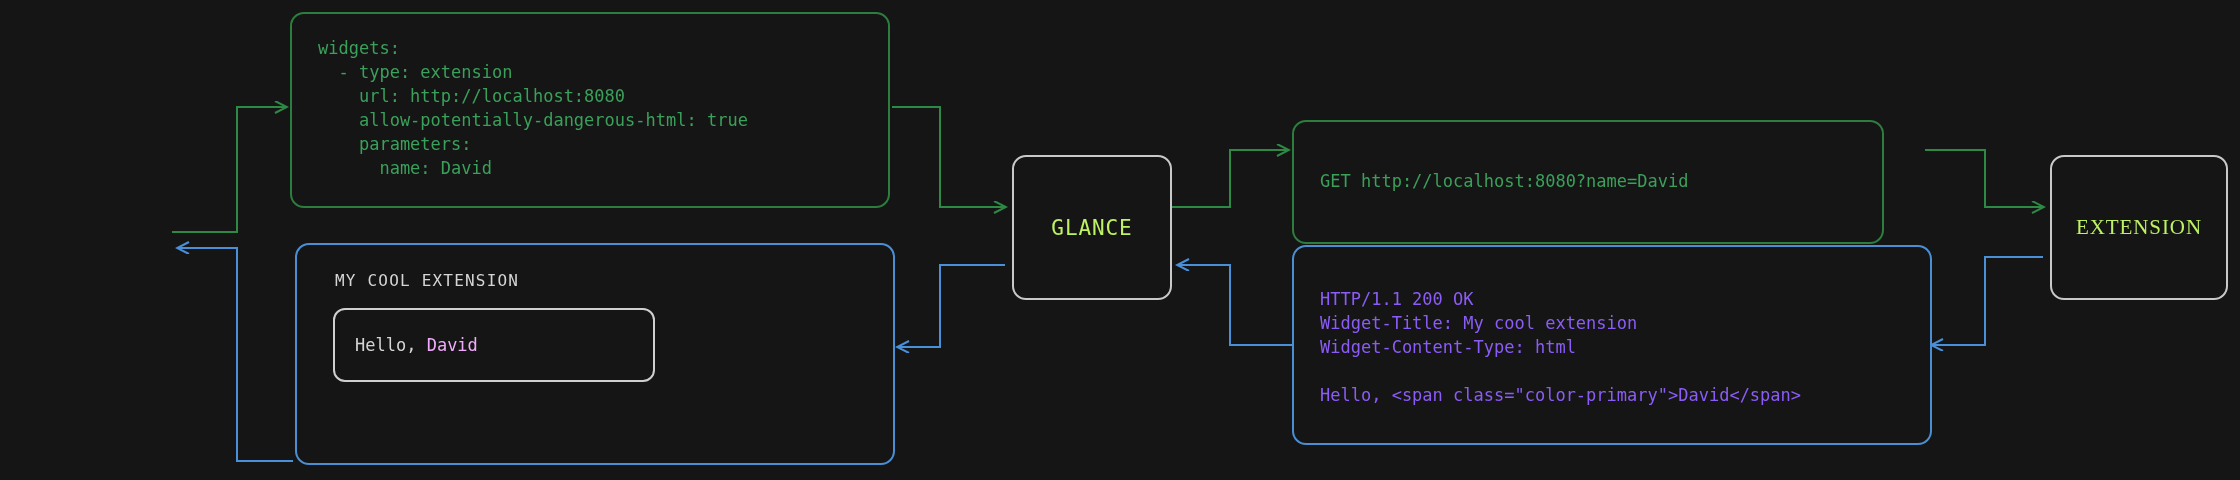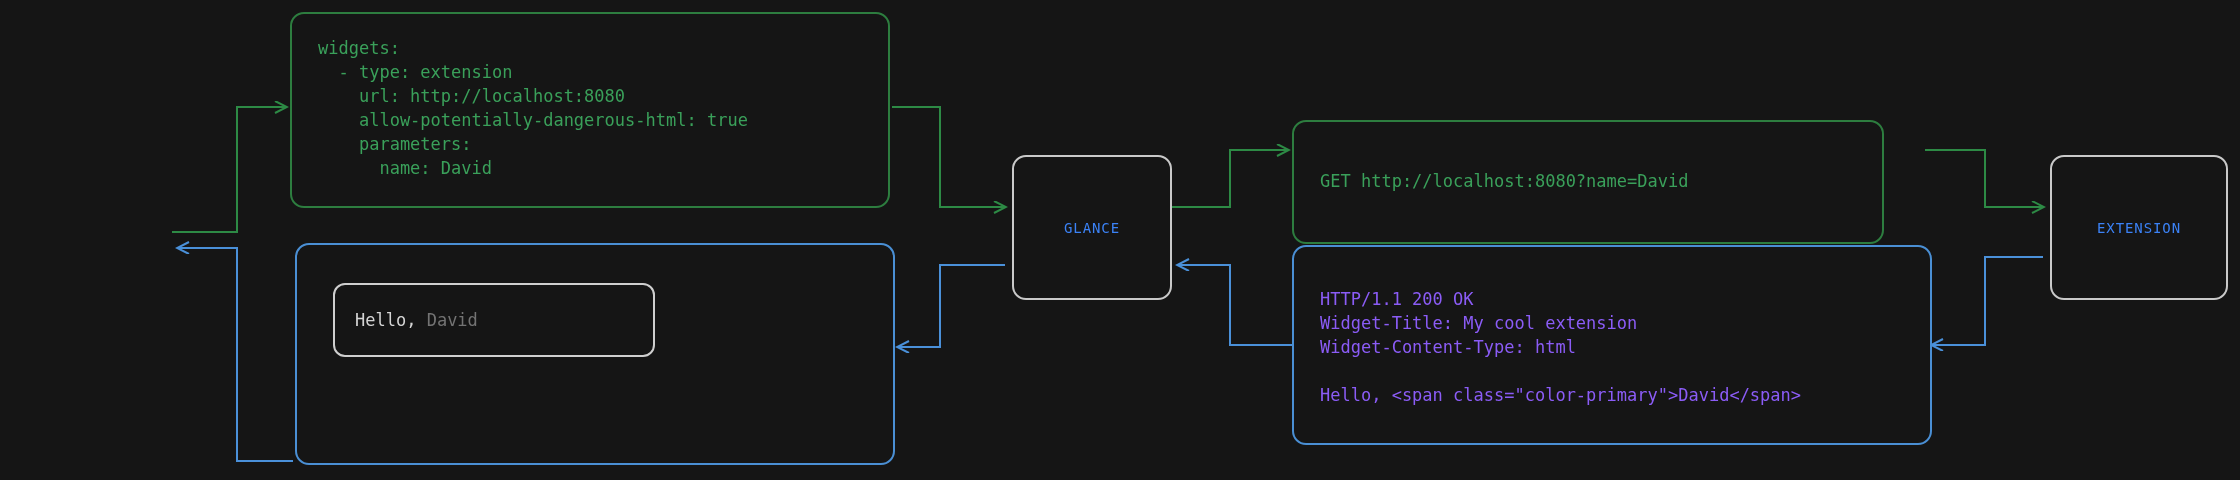--- a/index.html
+++ b/index.html
@@ -31,22 +31,22 @@
     border-radius: 14px;
     background: #151515;
   }
   .entity {
     border: 2px solid #c9c9c9;
     display: flex;
     align-items: center;
     justify-content: center;
   }
   .entity-label {
-    color: #3b82f6;
-    font-size: 14px;
+    color: #bef264;
+    font-size: 21px;
     letter-spacing: 0.9px;
   }
   .entity-label.sans {
     font-family: "Liberation Sans", sans-serif;
     letter-spacing: 1.4px;
   }
   .code-box {
     border: 2px solid #2d7d3f;
     padding: 22px 26px;
   }
@@ -85,21 +85,21 @@
     padding-left: 20px;
     box-sizing: border-box;
     width: 322px;
   }
   .widget-card-text {
     font-family: "DejaVu Sans Mono", monospace;
     font-size: 17px;
     color: #d5d5d5;
   }
   .accent {
-    color: #737373;
+    color: #f0abfc;
   }
 </style>
 </head>
 <body>
 
 <div id="stage">
 
   <svg id="wires" viewBox="0 0 2240 480" width="2240" height="480" xmlns="http://www.w3.org/2000/svg">
     <defs>
       <marker id="arrow-green" markerWidth="16" markerHeight="16" refX="13" refY="6" orient="auto" markerUnits="userSpaceOnUse">
@@ -125,21 +125,21 @@
     <path d="M 1005 265 L 940 265 L 940 347 L 898 347" fill="none" stroke="#4a90d9" stroke-width="2" marker-end="url(#arrow-blue)"></path>
 
     <path d="M 293 461 L 237 461 L 237 248 L 178 248" fill="none" stroke="#4a90d9" stroke-width="2" marker-end="url(#arrow-blue)"></path>
   </svg>
 
 
   <div class="box entity" style="left:1012px; top:155px; width:160px; height:145px;">
     <span class="entity-label">GLANCE</span>
   </div>
 
-  <div class="box entity" style="left:2050px; top:155px; width:178px; height:145px;">
+  <div class="box entity" style="left:2050px; top:155px; width:178px; height:145px;font-family:Liberation Serif, serif;">
     <span class="entity-label">EXTENSION</span>
   </div>
 
   <div class="box code-box" style="left:290px; top:12px; width:600px; height:196px;">
     <pre class="code-text">widgets:
   - type: extension
     url: http://localhost:8080
     allow-potentially-dangerous-html: true
     parameters:
       name: David</pre>
@@ -151,18 +151,19 @@
 
   <div class="box code-box resp" style="left:1292px; top:245px; width:640px; height:200px;">
     <pre class="code-text blue" style="margin-top:18px;">HTTP/1.1 200 OK
 Widget-Title: My cool extension
 Widget-Content-Type: html
 
 Hello, &lt;span class="color-primary"&gt;David&lt;/span&gt;</pre>
   </div>
 
   <div class="box widget-box" style="left:295px; top:243px; width:600px; height:222px;">
+    <div class="widget-title">MY COOL EXTENSION</div>
     <div class="widget-card">
       <span class="widget-card-text"><span>Hello, </span><span class="accent">David</span></span>
     </div>
   </div>
 
 </div>
 
 </body></html>

